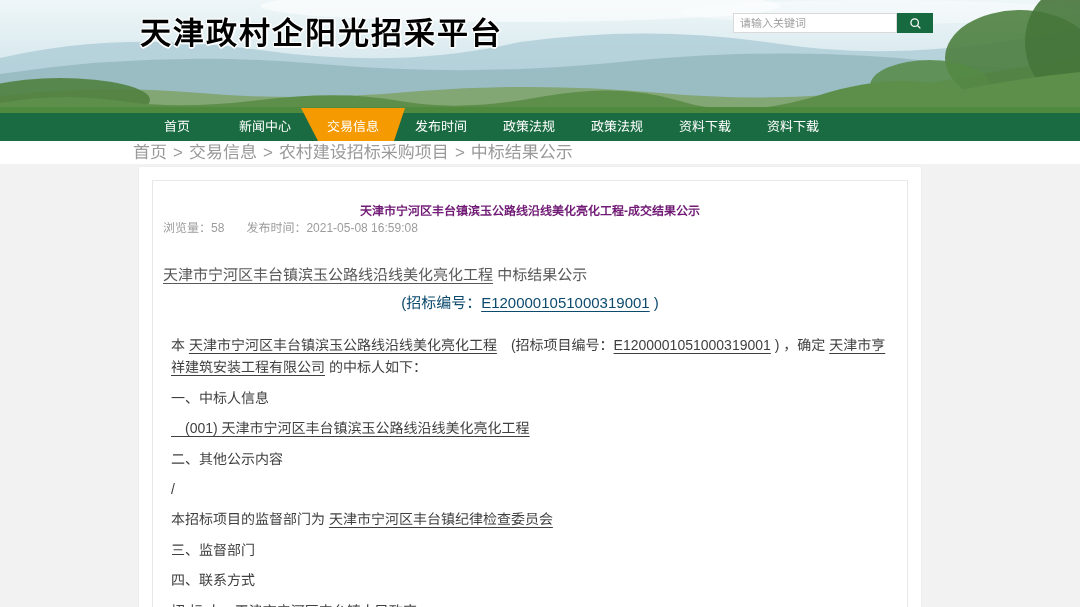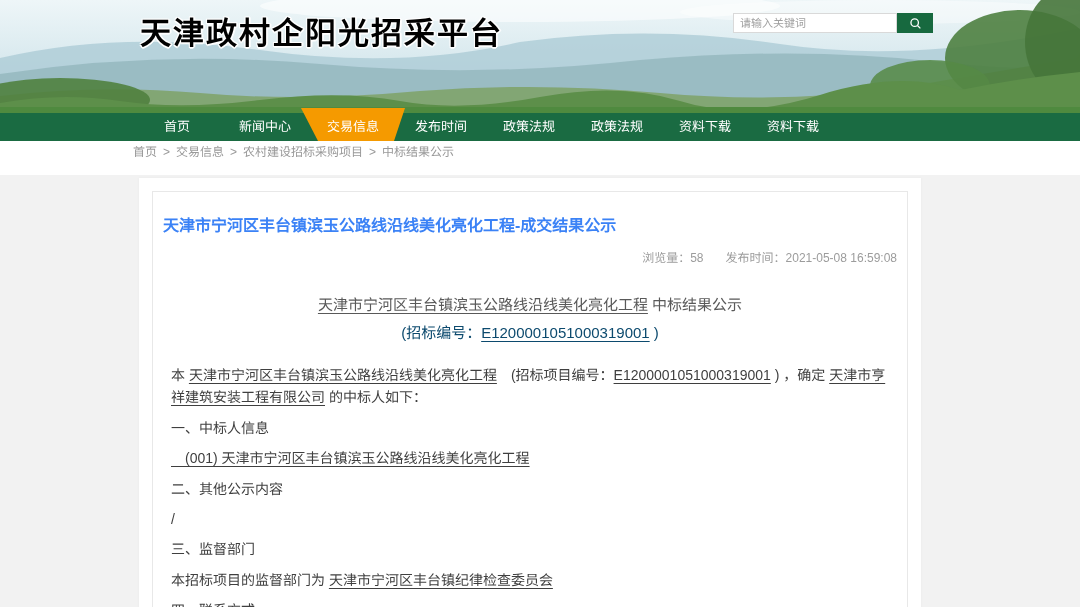--- a/index.html
+++ b/index.html
@@ -24,36 +24,36 @@
   .navbar { position:relative; width:1080px; height:28px; background:#1a6b42; z-index:5; }
   .navbar ul { display:flex; list-style:none; padding-left:133px; height:28px; }
   .navbar li { position:relative; width:88px; text-align:center; line-height:28px;
     font-size:13px; color:#fff; cursor:pointer; }
   .navbar li span { position:relative; z-index:2; }
   .navbar li.active::before { content:""; position:absolute; left:-8px; right:-8px;
     top:-5px; bottom:0; background:#f59a00;
     clip-path:polygon(0 0, 100% 0, calc(100% - 11px) 100%, 17px 100%); z-index:1; }
 
   
-  .breadcrumb { width:1080px; height:34px; background:#fff; line-height:23px;
-    padding-left:133px; font-size:12px; color:#999; }
+  .breadcrumb { width:1080px; height:23px; background:#fff; line-height:23px;
+    padding-left:133px; font-size:17px; color:#999; }
   .breadcrumb .sep { margin:0 6px; color:#999; }
   .breadcrumb .bc-item { color:#999; }
 
   
   .page { width:1080px; height:443px; background:#f2f2f2; overflow:hidden; padding-top:3px; }
   .card { margin-left:139px; width:782px; height:600px; background:#fff; padding:13px 13px 0 13px;
     box-shadow:0 0 3px rgba(0,0,0,0.04); }
   .card-inner { border:1px solid #e8e8e8; height:700px; padding:20px 10px 0 10px; }
 
-  .art-title { text-align:left; font-size:16px; font-weight:600; color:#3b82f6; }
-  .art-meta { text-align:right; margin-top:12px; font-size:12px; color:#9c9c9c; }
+  .art-title { text-align:center; font-size:12px; font-weight:600; color:#701a75; }
+  .art-meta { text-align:left; font-size:12px; color:#9c9c9c; }
   .art-meta .gap { display:inline-block; width:22px; }
 
-  .subtitle { text-align:center; margin-top:28px; font-size:15px; color:#595959; }
+  .subtitle { text-align:left; margin-top:28px; font-size:15px; color:#595959; }
   .bidline  { text-align:center; margin-top:7px;  font-size:15px; color:#0c4a6e; }
 
   .body-text { margin-top:22px; font-size:14px; color:#3f3f3f; line-height:22.4px; }
   .body-text p { margin:8px; }
   .u { text-decoration:underline; text-underline-offset:3px; }
 </style>
 </head>
 <body>
 
 <div class="header">
@@ -126,22 +126,22 @@
       <div class="bidline">
         <span>(招标编号：</span><span class="u">E1200001051000319001</span><span> )</span>
       </div>
 
       <div class="body-text">
         <p><span>本 </span><span class="u">天津市宁河区丰台镇滨玉公路线沿线美化亮化工程</span><span>　(招标项目编号：</span><span class="u">E1200001051000319001</span><span> ) ，确定 </span><span class="u">天津市亨祥建筑安装工程有限公司</span><span> 的中标人如下：</span></p>
         <p>一、中标人信息</p>
         <p><span class="u">　(001) 天津市宁河区丰台镇滨玉公路线沿线美化亮化工程 </span></p>
         <p>二、其他公示内容</p>
         <p>/</p>
+        <p><span>本招标项目的监督部门为 </span><span class="u">天津市宁河区丰台镇纪律检查委员会</span></p>
         <p>三、监督部门</p>
-        <p><span>本招标项目的监督部门为 </span><span class="u">天津市宁河区丰台镇纪律检查委员会</span></p>
         <p>四、联系方式</p>
         <p><span>招 标 人：</span><span>天津市宁河区丰台镇人民政府</span></p>
 
       </div>
 
     </div>
   </div>
 </div>
 
 </body></html>

